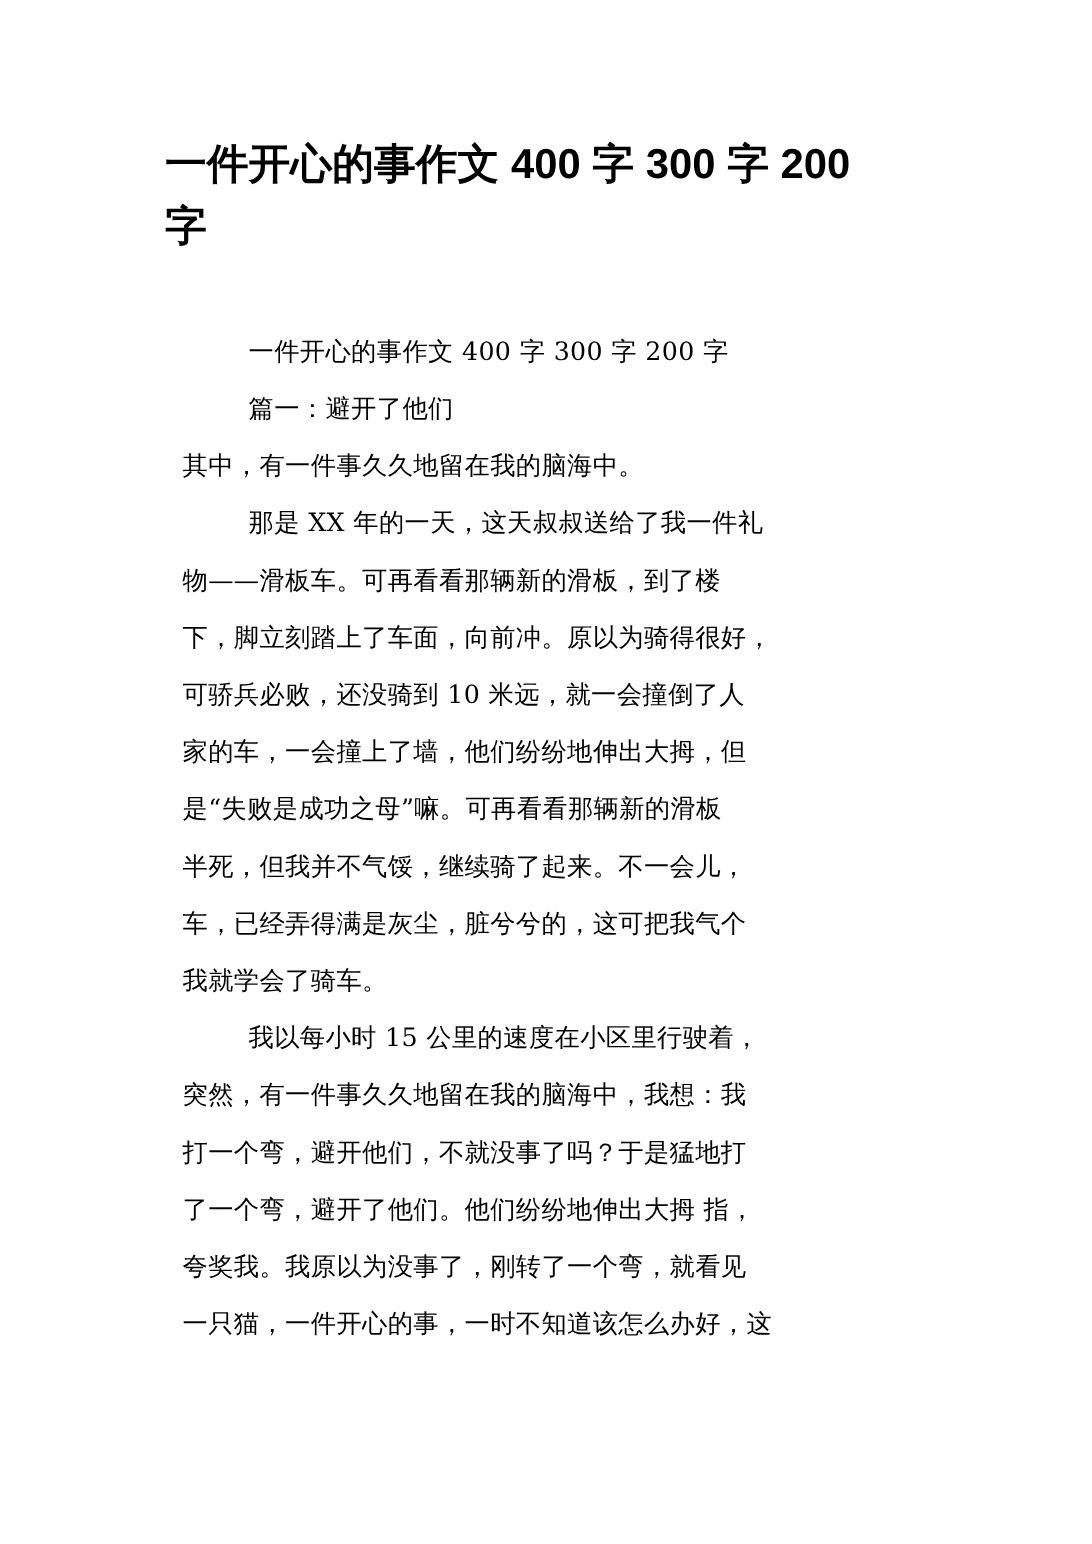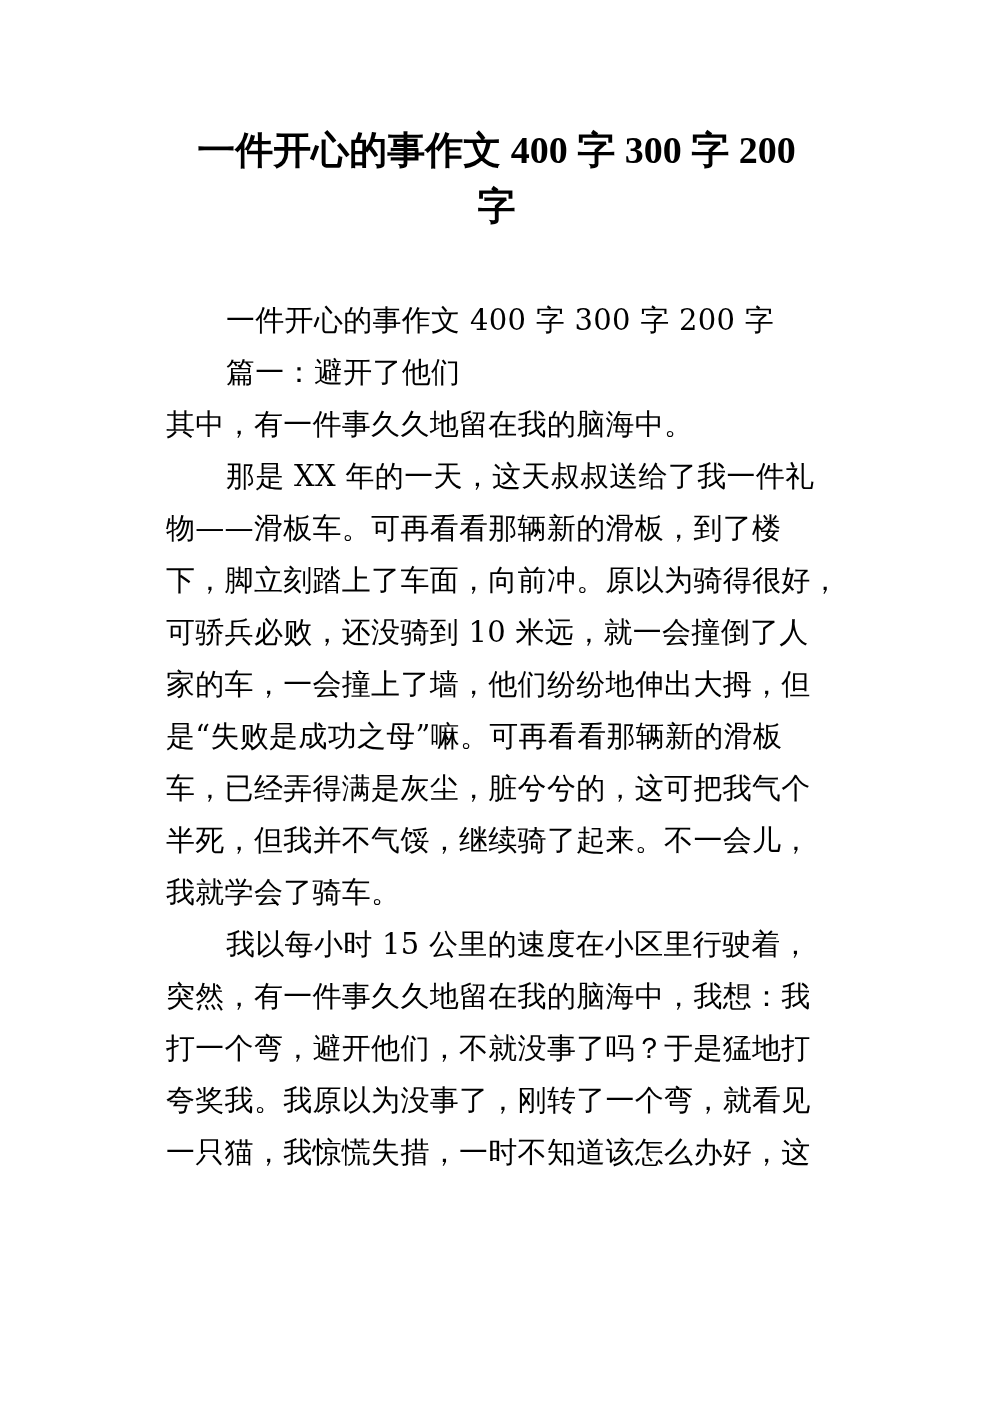--- a/index.html
+++ b/index.html
@@ -19,39 +19,38 @@
       left: 0; top: 0;
       width: 993px;
       height: 1404px;
       background: #ffffff;
     }
     .title {
       position: absolute;
       left: 150px;
       top: 122px;
       width: 693px;
-      text-align: center;
-      font-family: Liberation Serif, serif;
+      font-family: Liberation Sans, sans-serif;
       font-weight: bold;
       font-size: 38px;
       line-height: 56px;
       letter-spacing: 0px;
       margin: 0;
     }
     .body {
       position: absolute;
       left: 166px;
       top: 294px;
       width: 680px;
     }
     .line {
       height: 52px;
       line-height: 52px;
       font-family: "DejaVu Serif", "Liberation Serif", serif;
-      font-size: 29px;
+      font-size: 23px;
       white-space: nowrap;
       letter-spacing: 0.3px;
     }
     .line.indent {
       padding-left: 60px;
     }
   </style>
 </head>
 <body>
 
@@ -64,22 +63,23 @@
   <div class="body">
     <div class="line indent">一件开心的事作文 400 字 300 字 200 字</div>
     <div class="line indent">篇一：避开了他们</div>
     <div class="line">其中，有一件事久久地留在我的脑海中。</div>
     <div class="line indent">那是 XX 年的一天，这天叔叔送给了我一件礼</div>
     <div class="line">物——滑板车。可再看看那辆新的滑板，到了楼</div>
     <div class="line">下，脚立刻踏上了车面，向前冲。原以为骑得很好，</div>
     <div class="line">可骄兵必败，还没骑到 10 米远，就一会撞倒了人</div>
     <div class="line">家的车，一会撞上了墙，他们纷纷地伸出大拇，但</div>
     <div class="line">是“失败是成功之母”嘛。可再看看那辆新的滑板</div>
+    <div class="line">半死，但我并不气馁，继续骑了起来。不一会儿，</div>
     <div class="line">车，已经弄得满是灰尘，脏兮兮的，这可把我气个</div>
-    <div class="line">半死，但我并不气馁，继续骑了起来。不一会儿，</div>
     <div class="line">我就学会了骑车。</div>
     <div class="line indent">我以每小时 15 公里的速度在小区里行驶着，</div>
     <div class="line">突然，有一件事久久地留在我的脑海中，我想：我</div>
     <div class="line">打一个弯，避开他们，不就没事了吗？于是猛地打</div>
+    <div class="line">了一个弯，避开了他们。他们纷纷地伸出大拇 指，</div>
     <div class="line">夸奖我。我原以为没事了，刚转了一个弯，就看见</div>
-    <div class="line">一只猫，我惊慌失措，一时不知道该怎么办好，这</div>
+    <div class="line">一只猫，一件开心的事，一时不知道该怎么办好，这</div>
   </div>
 </div>
 
 </body></html>

